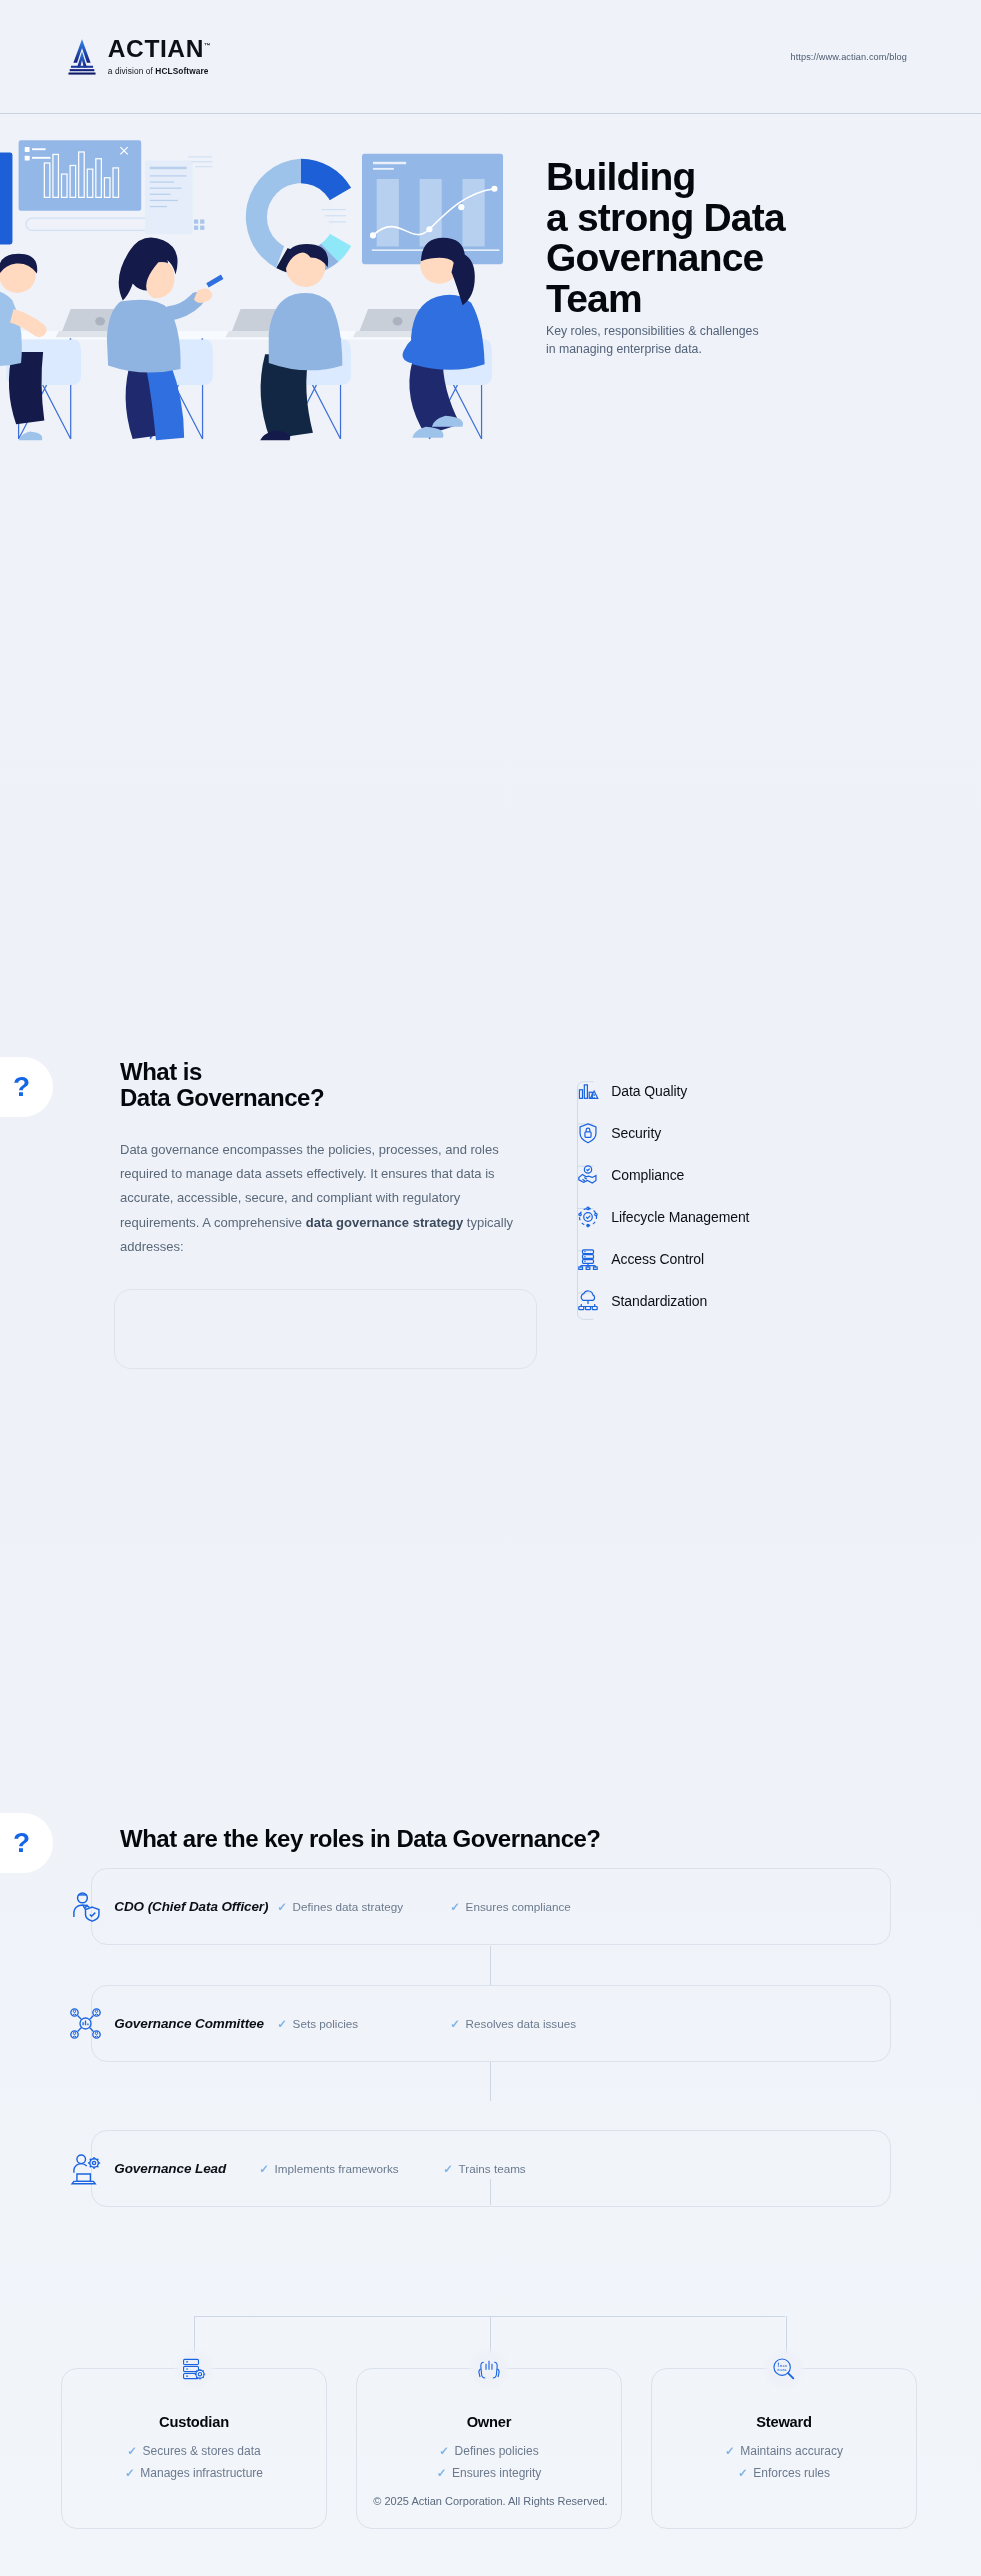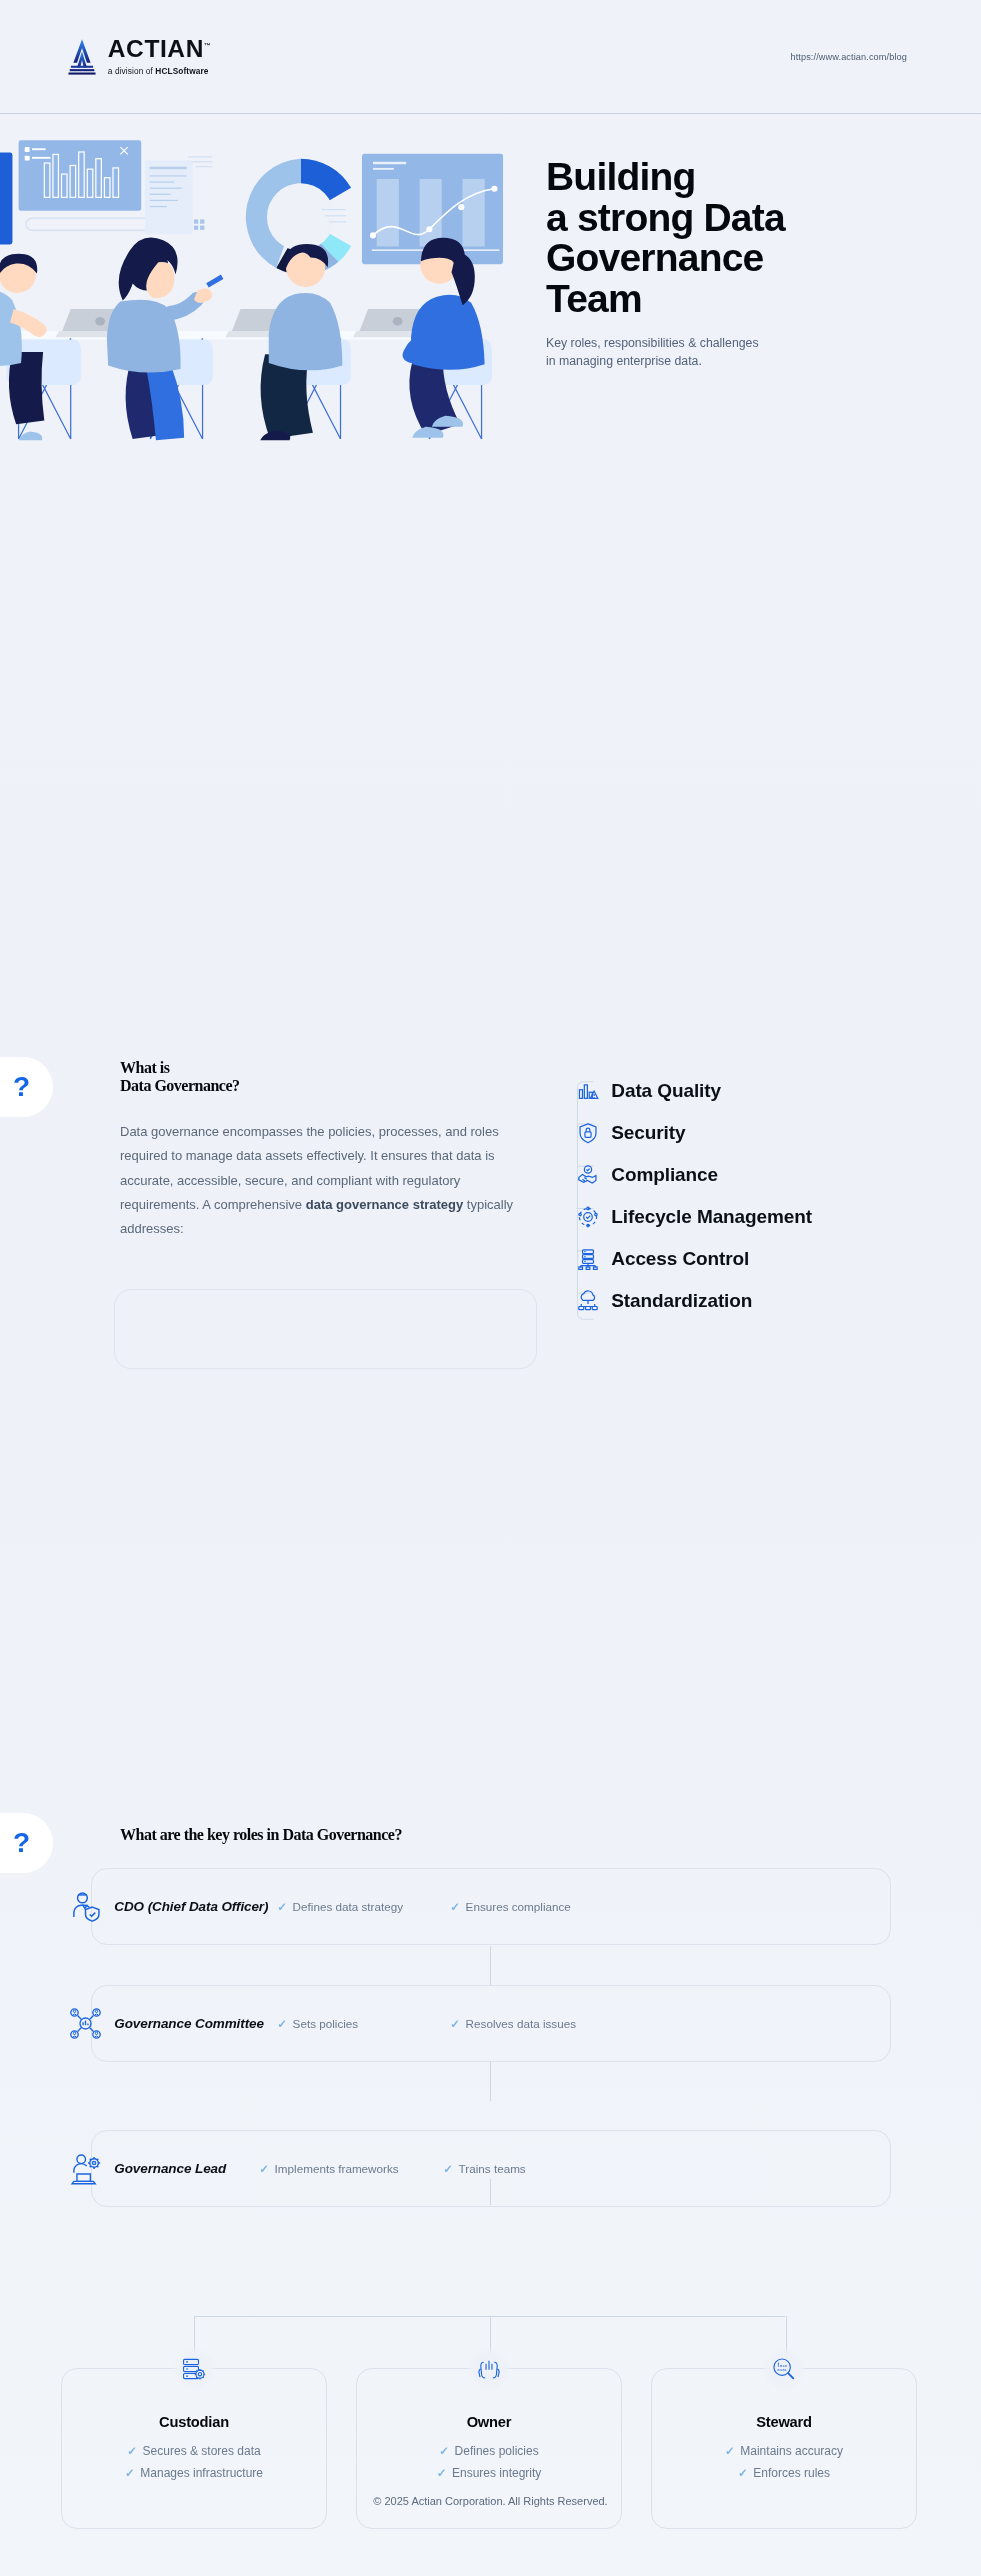--- a/index.html
+++ b/index.html
@@ -30,45 +30,45 @@
   .brand-tm { font-size: 6.7px; vertical-align: super; font-weight: 600; }
   .brand-sub { font-size: 8.3px; color: #10151c; margin-top: 4.3px; letter-spacing: 0.1px; }
   .brand-sub b { font-weight: 800; margin-top: 37px; }
   .header-url { font-size: 9.2px; color: #4b5a6e; letter-spacing: 0.1px; }
 
   
   .hero { position: relative; height: 343px; display: flex; }
   .hero-art { position: absolute; left: 0; top: 11px; width: 540px; height: 325px; }
   .hero-copy { position: absolute; left: 546px; top: 43px; width: 405px; }
   .hero-title { font-size: 39px; line-height: 1.04; font-weight: 700; letter-spacing: -0.8px; color: #05080c; }
-  .hero-sub { margin-top: 16px; font-size: 12.3px; line-height: 1.45; color: #53627a; font-weight: 500; }
+  .hero-sub { margin-top: 4px; font-size: 12.3px; line-height: 1.45; color: #53627a; font-weight: 500; }
 
   
   .qbadge {
     position: absolute; left: -21px; width: 74px; height: 60px;
     background: #ffffff; border-radius: 0 38px 38px 0;
     display: flex; align-items: center; justify-content: center;
   }
   .qbadge span { font-size: 28px; font-weight: 800; color: #1366e8; line-height: 1; padding-left: 11px; }
-  .sect-title { font-size: 16px; font-weight: 800; letter-spacing: -0.5px; line-height: 1.1; color: #05080c; font-family: Liberation Serif, serif; }
+  .sect-title { font-size: 24px; font-weight: 800; letter-spacing: -0.5px; line-height: 1.1; color: #05080c; }
 
   
   .whatis { position: relative; height: 386px; }
   .whatis .qbadge { top: 600px; }
   .whatis-left { position: absolute; left: 120px; top: 602px; width: 405px; }
   .whatis-para { margin-top: 26px; font-size: 13px; line-height: 1.87; color: #5a6879; width: 405px; }
   .whatis-para b { font-weight: 800; color: #3c4a5e; }
   .whatis-ghost {
     position: absolute; left: 114px; top: 832px; width: 423px; height: 80px;
     border: 0.9px solid #dde4ee; border-radius: 17px;
   }
   .pillars { position: absolute; left: 577px; top: 613px; width: 380px; }
   .pillar { display: flex; align-items: center; height: 42px; gap: 12.3px; }
   .pillar-ico { width: 22px; height: 22px; flex: 0 0 22px; color: #1a63e0; }
-  .pillar-label { font-size: 19px; font-weight: 700; letter-spacing: -0.1px; color: #0b1017; }
+  .pillar-label { font-size: 14px; font-weight: 400; letter-spacing: -0.1px; color: #0b1017; }
 
   
   .roles { position: relative; height: 761px; }
   .roles .qbadge { top: 970px; }
   .roles-title { position: absolute; left: 120px; top: 983px; }
   .role-row {
     position: absolute; left: 91px; width: 800px; height: 77px;
     border: 0.9px solid #dbe2ec; border-radius: 16px;
     display: flex; align-items: center; padding-left: 21px; gap: 0;
   }

